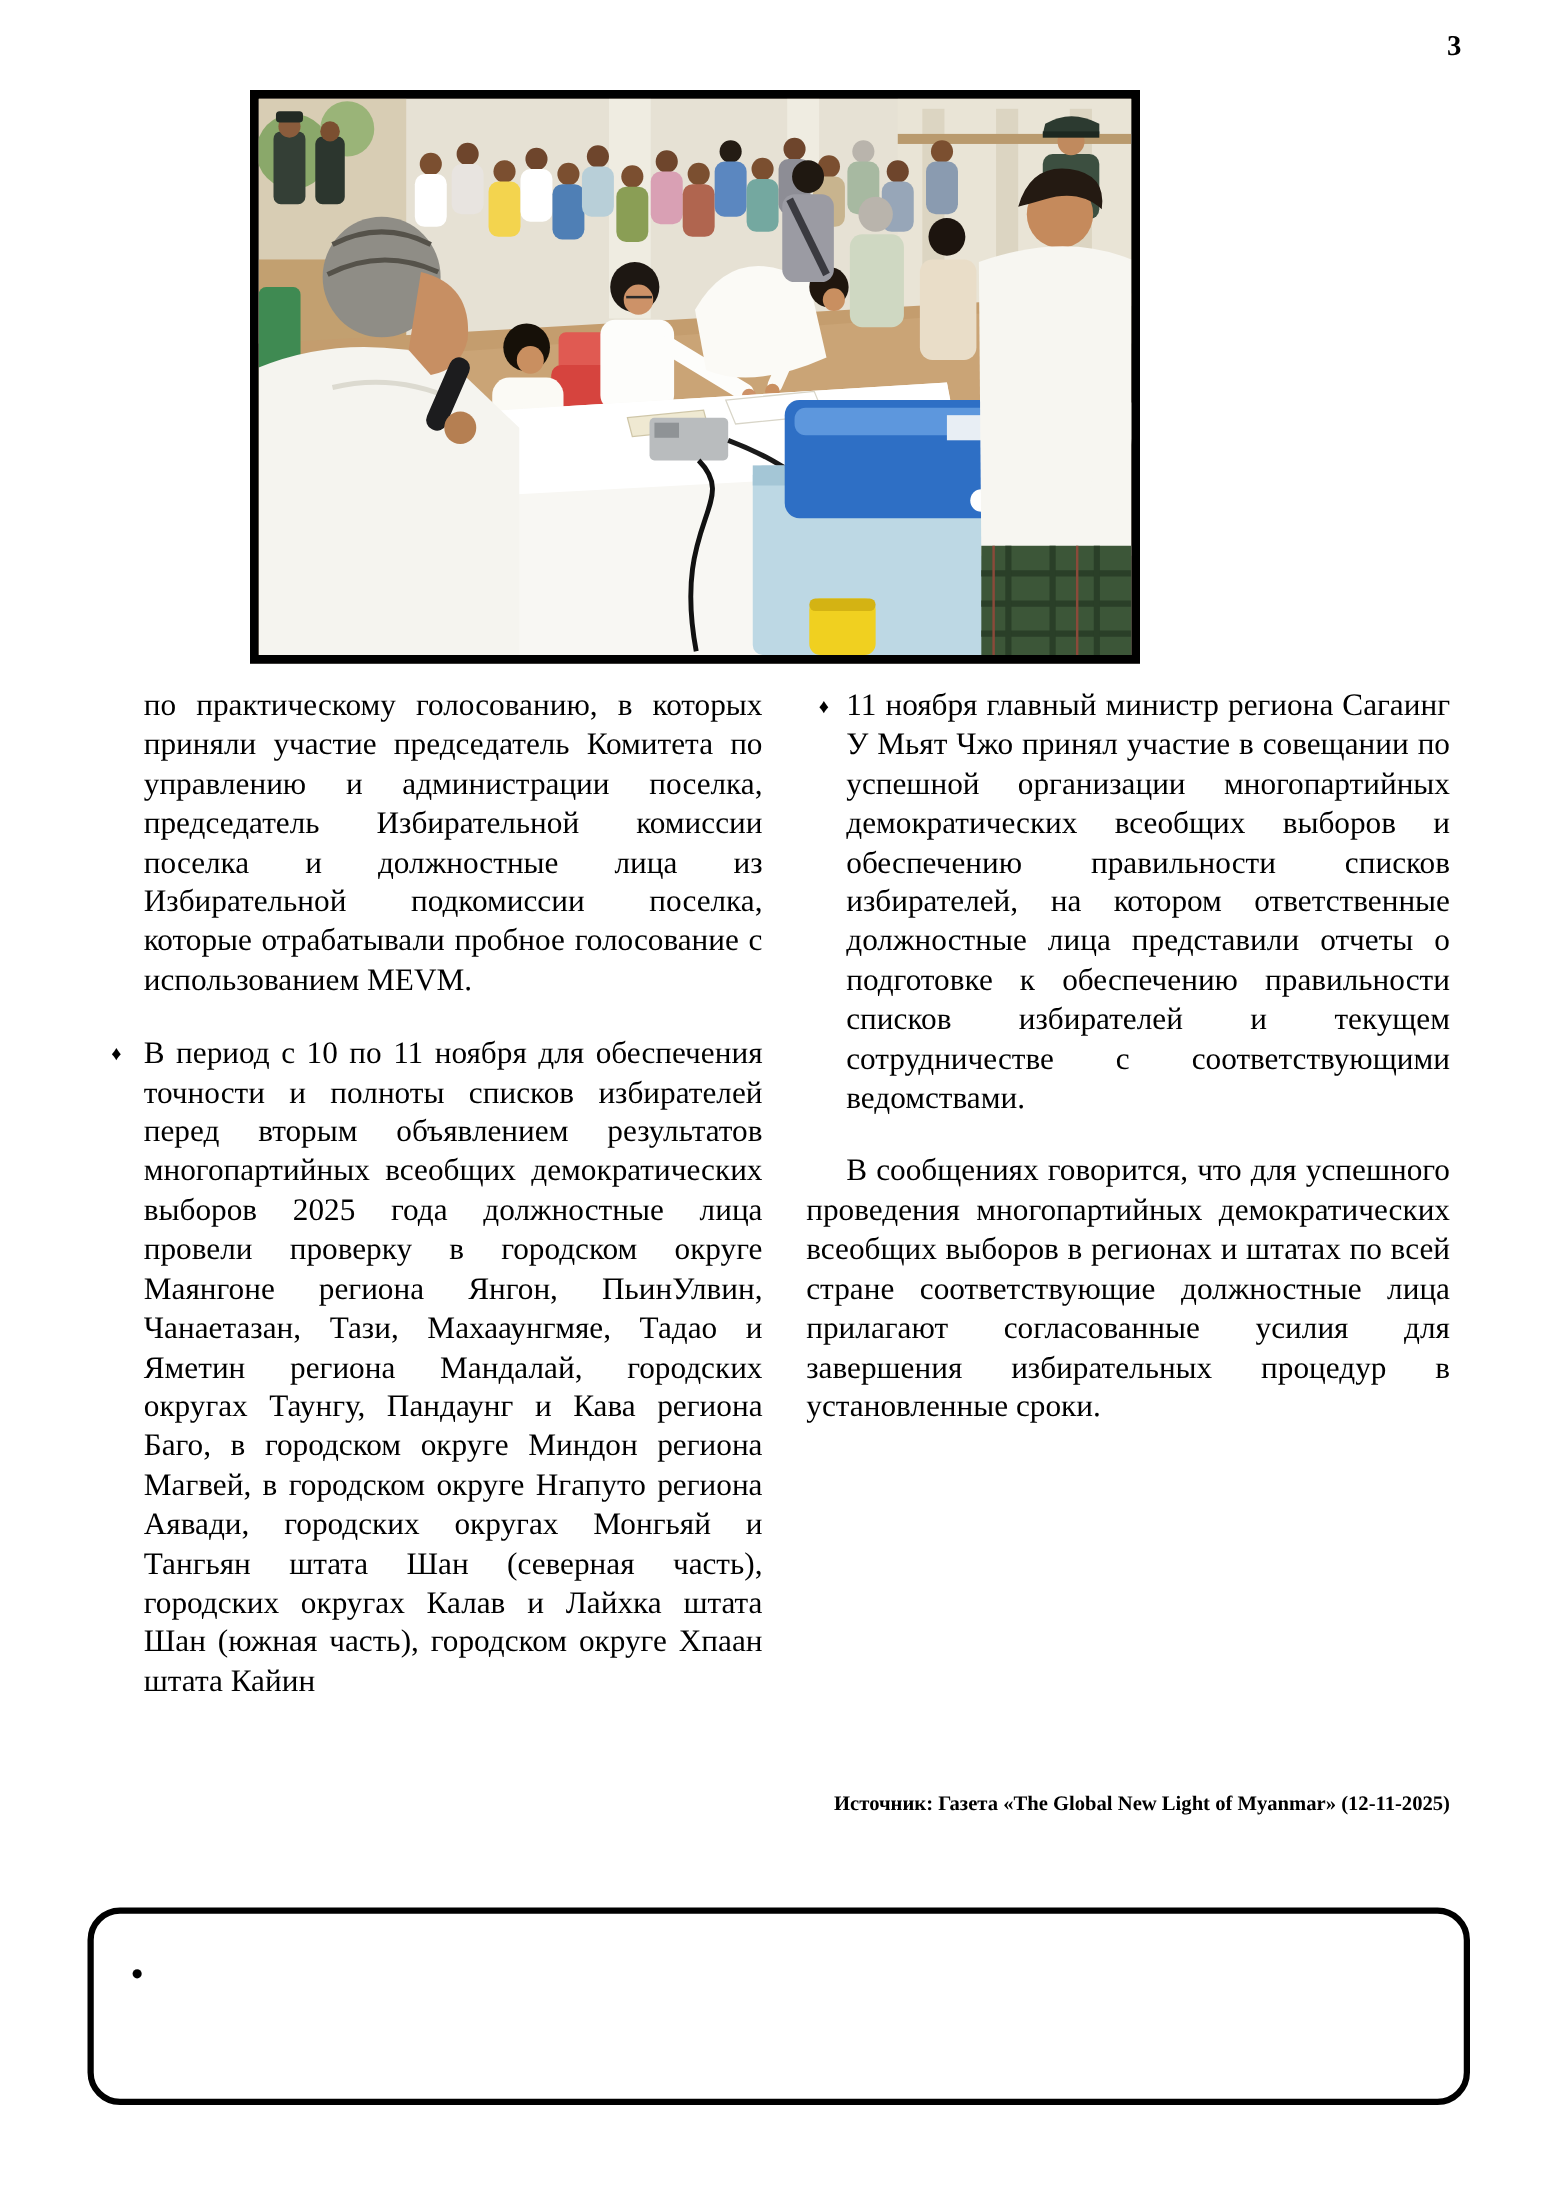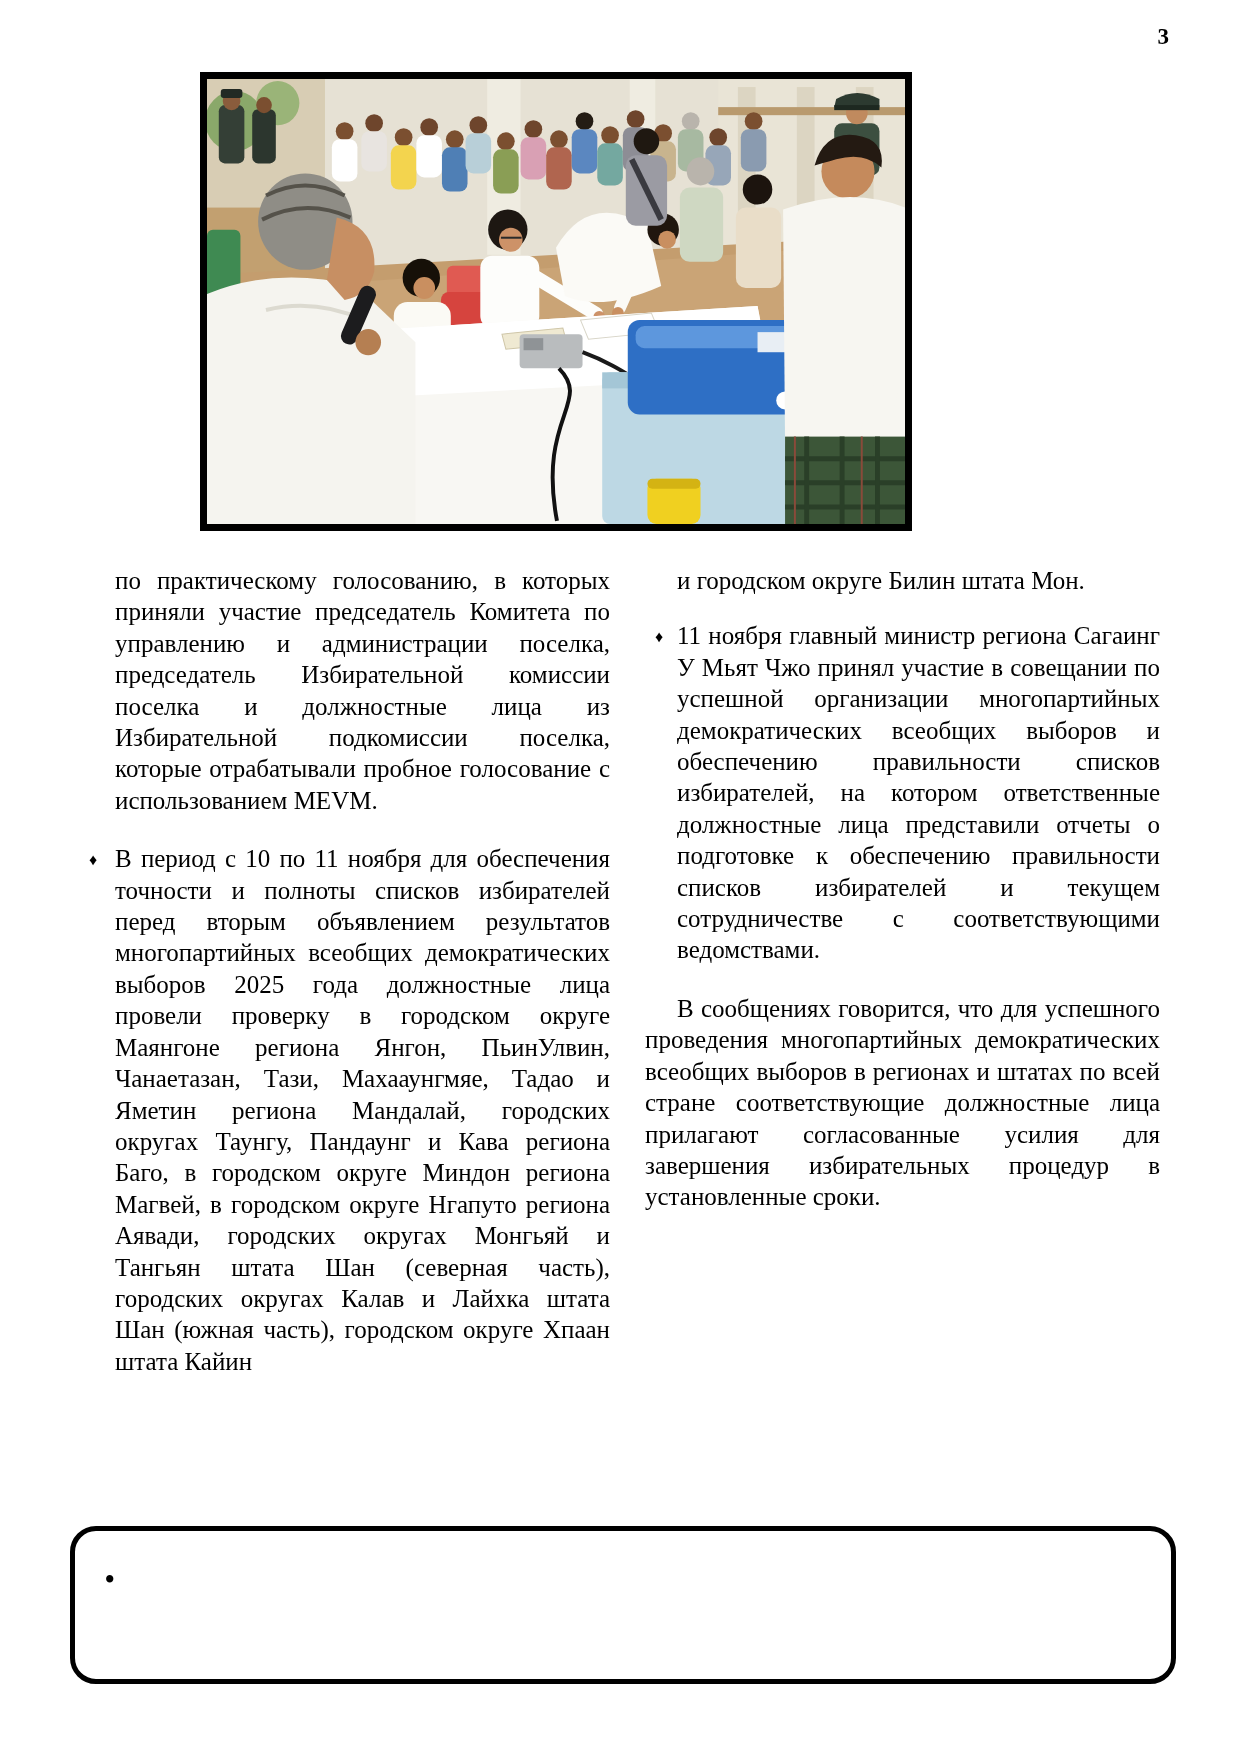--- a/index.html
+++ b/index.html
@@ -20,21 +20,20 @@
     width:712px;height:459px;
     border:7px solid #000;
     box-sizing:border-box;
     background:#e8e3d6;
   }
   .photo-frame svg{display:block;width:100%;height:100%;}
   .col{
     position:absolute;top:549px;
     font-size:25px;line-height:31.4px;
     text-align:justify;
-    margin-top:16px;
   }
   .col-left{left:87px;width:523px;}
   .col-right{left:645px;width:515px;}
   .cont-para{margin:0 0 27px 0;padding-left:28px;}
   .col-right .cont-para{padding-left:32px;margin-bottom:24px;}
   .li{position:relative;margin:0 0 27px 0;}
   .li .li-text{display:block;padding-left:28px;}
   .col-right .li .li-text{padding-left:32px;}
   .li .bullet{
     position:absolute;left:2px;top:1px;
@@ -231,26 +230,26 @@
 
   <div class="col col-left">
     <p class="cont-para">по практическому голосованию, в которых приняли участие председатель Комитета по управлению и администрации поселка, председатель Избирательной комиссии поселка и должностные лица из Избирательной подкомиссии поселка, которые отрабатывали пробное голосование с использованием MEVM.</p>
     <div class="li">
       <span class="bullet">♦</span>
       <span class="li-text">В период с 10 по 11 ноября для обеспечения точности и полноты списков избирателей перед вторым объявлением результатов многопартийных всеобщих демократических выборов 2025 года должностные лица провели проверку в городском округе Маянгоне региона Янгон, ПьинУлвин, Чанаетазан, Тази, Махааунгмяе, Тадао и Яметин региона Мандалай, городских округах Таунгу, Пандаунг и Кава региона Баго, в городском округе Миндон региона Магвей, в городском округе Нгапуто региона Аявади, городских округах Монгьяй и Тангьян штата Шан (северная часть), городских округах Калав и Лайхка штата Шан (южная часть), городском округе Хпаан штата Кайин</span>
     </div>
   </div>
 
   <div class="col col-right">
-    <p class="cont-para">и городском округе Билин штата Мон.</p>
     <div class="li">
       <span class="bullet">♦</span>
       <span class="li-text">11 ноября главный министр региона Сагаинг У Мьят Чжо принял участие в совещании по успешной организации многопартийных демократических всеобщих выборов и обеспечению правильности списков избирателей, на котором ответственные должностные лица представили отчеты о подготовке к обеспечению правильности списков избирателей и текущем сотрудничестве с соответствующими ведомствами.</span>
     </div>
     <p class="closing-para">В сообщениях говорится, что для успешного проведения многопартийных демократических всеобщих выборов в регионах и штатах по всей стране соответствующие должностные лица прилагают согласованные усилия для завершения избирательных процедур в установленные сроки.</p>
   </div>
 
+  <div class="source-line">Источник: Газета «The Global New Light of Myanmar» (12-11-2025)</div>
 
   <div class="bottom-box">
     <span class="box-bullet">•</span>
   </div>
 
 </div>
 
 </body></html>

